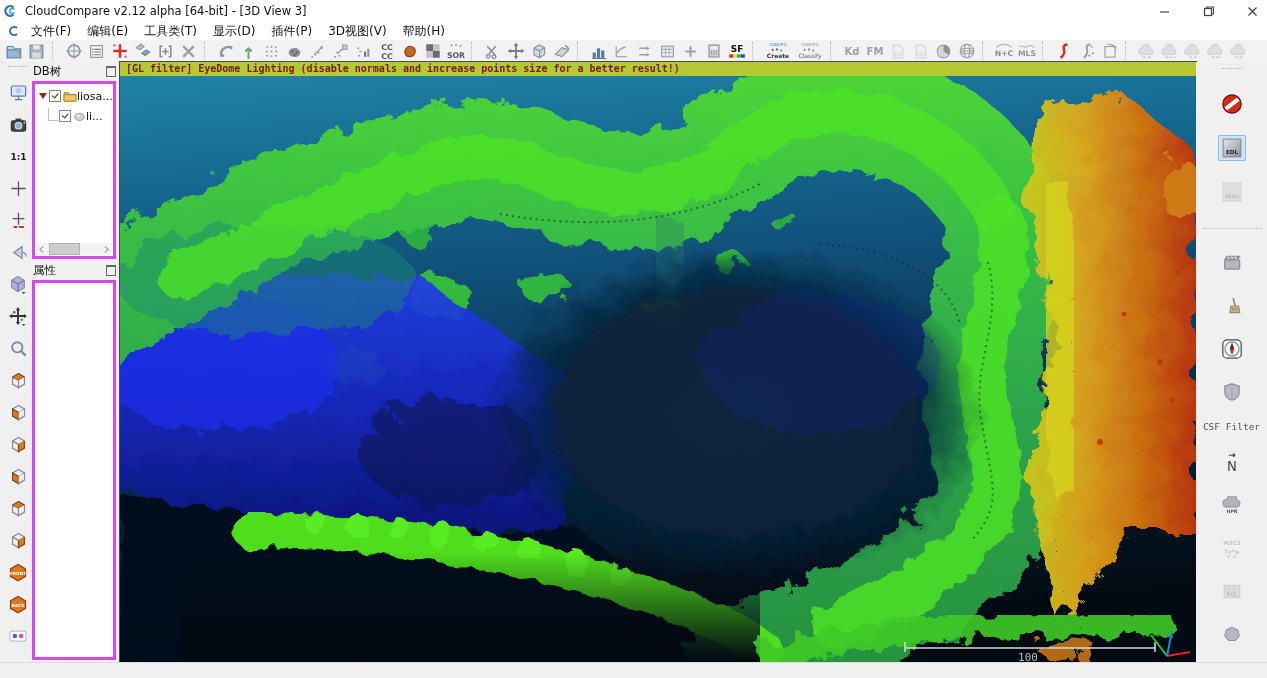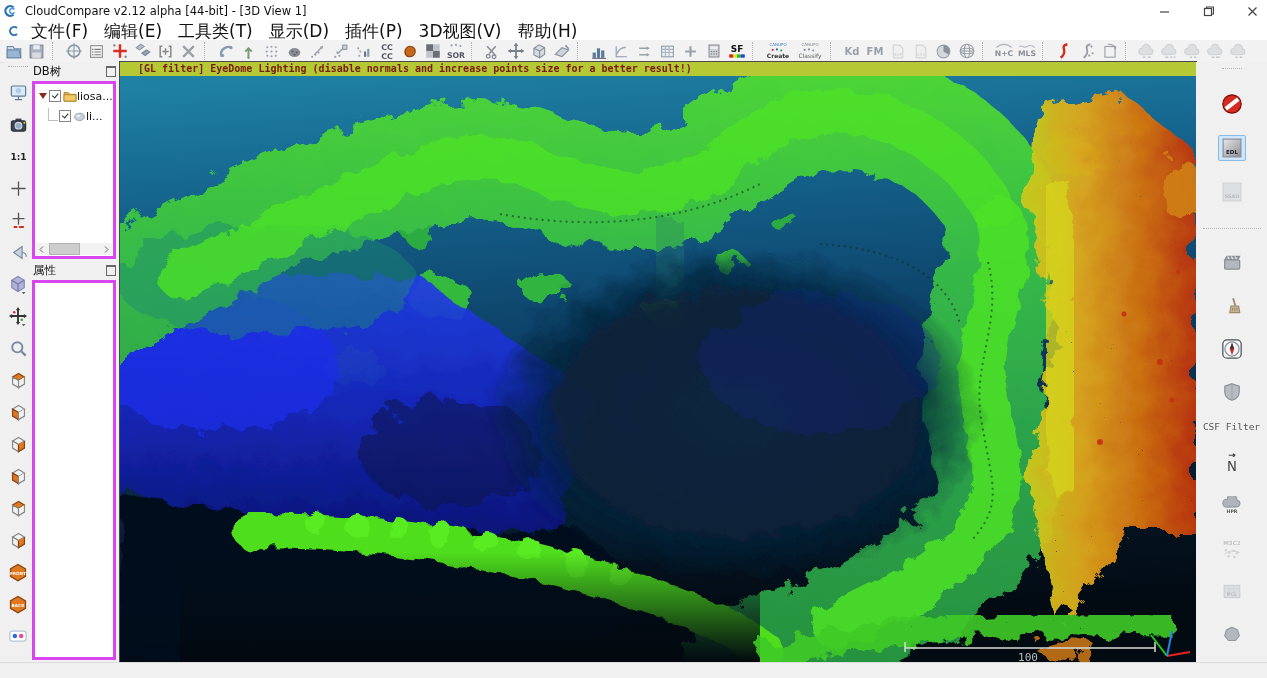--- a/index.html
+++ b/index.html
@@ -5,21 +5,21 @@
   html,body{margin:0;padding:0}
   body{width:1267px;height:678px;overflow:hidden;font-family:"DejaVu Sans","Liberation Sans",sans-serif;font-size:12px;color:#1a1a1a;background:#fff}
   #app{position:relative;width:1267px;height:678px;background:#f0f0f0}
   .abs{position:absolute}
   
   #titlebar{left:0;top:0;width:1267px;height:22px;background:#ffffff;display:flex;align-items:center}
   #titlebar .title{margin-left:5px;font-size:11.5px;color:#111}
   #wincontrols{position:absolute;right:8px;top:0;height:22px;display:flex;align-items:center;gap:30px}
   #wincontrols span{width:14px;height:14px;display:flex;align-items:center;justify-content:center;cursor:default}
   #menubar{left:0;top:22px;width:1267px;height:18px;background:#ffffff;display:flex;align-items:center;padding-left:6px;gap:2px}
-  #menubar .mi{padding:1px 7px;font-size:17px;color:#111;cursor:default}
+  #menubar .mi{padding:1px 7px;font-size:12px;color:#111;cursor:default}
   #toolbar{left:0;top:40px;width:1267px;height:22px;background:#f2f2f2;border-bottom:1px solid #e0e0e0;display:flex;align-items:center;padding-left:2px}
   .ti{width:23px;height:21px;display:flex;align-items:center;justify-content:center;flex:0 0 auto}
   .tsep{width:7px;height:18px;border-left:1px dotted #b4b4b4;margin:0 2px 0 4px;flex:0 0 auto}
   .dim{opacity:.45}
   
   #lefttoolbar{left:4px;top:62px;width:28px;height:600px;background:#f0f0f0;border-right:1px solid #e0e0e0;display:flex;flex-direction:column;align-items:center;padding-top:4px;gap:10px}
   .li{width:24px;height:22px;display:flex;align-items:center;justify-content:center;flex:0 0 auto}
   #righttoolbar{left:1196px;top:62px;width:71px;height:600px;background:#f0f0f0;display:flex;flex-direction:column;align-items:center;padding-top:6px;gap:19px}
   .ri{width:26px;height:24px;display:flex;align-items:center;justify-content:center;flex:0 0 auto}
   .ri.sel{background:#cfe6fa;border:1px solid #84bde6;border-radius:2px}
@@ -37,37 +37,37 @@
   .caret{width:0;height:0;border-left:4px solid transparent;border-right:4px solid transparent;border-top:6px solid #8a2a1a;margin:0 2px 0 4px}
   .check{width:10px;height:10px;border:1px solid #848484;background:#fff;position:relative;margin-right:2px;flex:0 0 auto}
   .check::after{content:"";position:absolute;left:1.5px;top:1.5px;width:5px;height:2.5px;border-left:1.5px solid #333;border-bottom:1.5px solid #333;transform:rotate(-50deg)}
   .conn{width:9px;height:12px;border-left:1px solid #c0c0c0;border-bottom:1px solid #c0c0c0;margin:0 1px 4px 13px;flex:0 0 auto}
   .tlabel{font-size:11px;color:#111;white-space:nowrap;overflow:hidden}
   .hscroll{position:absolute;left:1px;right:1px;bottom:1px;height:12px;background:#f2f2f2;display:flex;align-items:center}
   .harrow{width:11px;height:12px;display:flex;align-items:center;justify-content:center;font-size:8px;color:#666;background:#f2f2f2}
   .hthumb{height:10px;background:#cdcdcd;border:1px solid #b2b2b2;width:38%;margin-left:2px}
   
   #viewport{left:120px;top:62px;width:1076px;height:600px;background:#04121d;outline:1px solid #4a4a4a}
-  #banner{position:absolute;left:0;top:0;width:1076px;height:14px;background:#b5c934;color:#7a1c10;font-family:"DejaVu Sans Mono","Liberation Mono",monospace;font-size:10px;font-weight:bold;line-height:14px;padding-left:18px;box-sizing:border-box;white-space:nowrap;overflow:hidden}
+  #banner{position:absolute;left:0;top:0;width:1076px;height:14px;background:#b5c934;color:#7a1c10;font-family:"DejaVu Sans Mono","Liberation Mono",monospace;font-size:10px;font-weight:bold;line-height:14px;padding-left:6px;box-sizing:border-box;white-space:nowrap;overflow:hidden}
   #statusbar{left:0;top:662px;width:1267px;height:16px;background:#f0f0f0;border-top:1px solid #dcdcdc}
   svg text{user-select:none}
 </style>
 </head>
 <body>
 
 <div id="app">
 
   <div id="titlebar" class="abs">
     <span class="li" style="width:20px">
       <svg width="14" height="14" viewBox="0 0 16 16">
           <path d="M12 4A5.5 5.5 0 1 0 12 12" fill="none" stroke="#2a72b8" stroke-width="2.6"></path>
           <path d="M13 6.2a3 3 0 1 0 0 3.6" fill="none" stroke="#49a0d8" stroke-width="1.8"></path>
         </svg>
     </span>
-    <span class="title">CloudCompare v2.12 alpha [44-bit] - [3D View 1]</span>
+    <span class="title">CloudCompare v2.12 alpha [64-bit] - [3D View 3]</span>
     <span id="wincontrols">
       <span>
           <svg width="11" height="11" viewBox="0 0 11 11">
             <path d="M1 6h9" stroke="#444" stroke-width="1.2"></path>
           </svg>
         </span>
       <span>
           <svg width="11" height="11" viewBox="0 0 11 11">
             <rect x="1.5" y="2.5" width="7" height="7" fill="none" stroke="#444" stroke-width="1.2"></rect>
             <path d="M3.5 2.5v-1.5h7v7h-1.5" fill="none" stroke="#444" stroke-width="1.2"></path>

